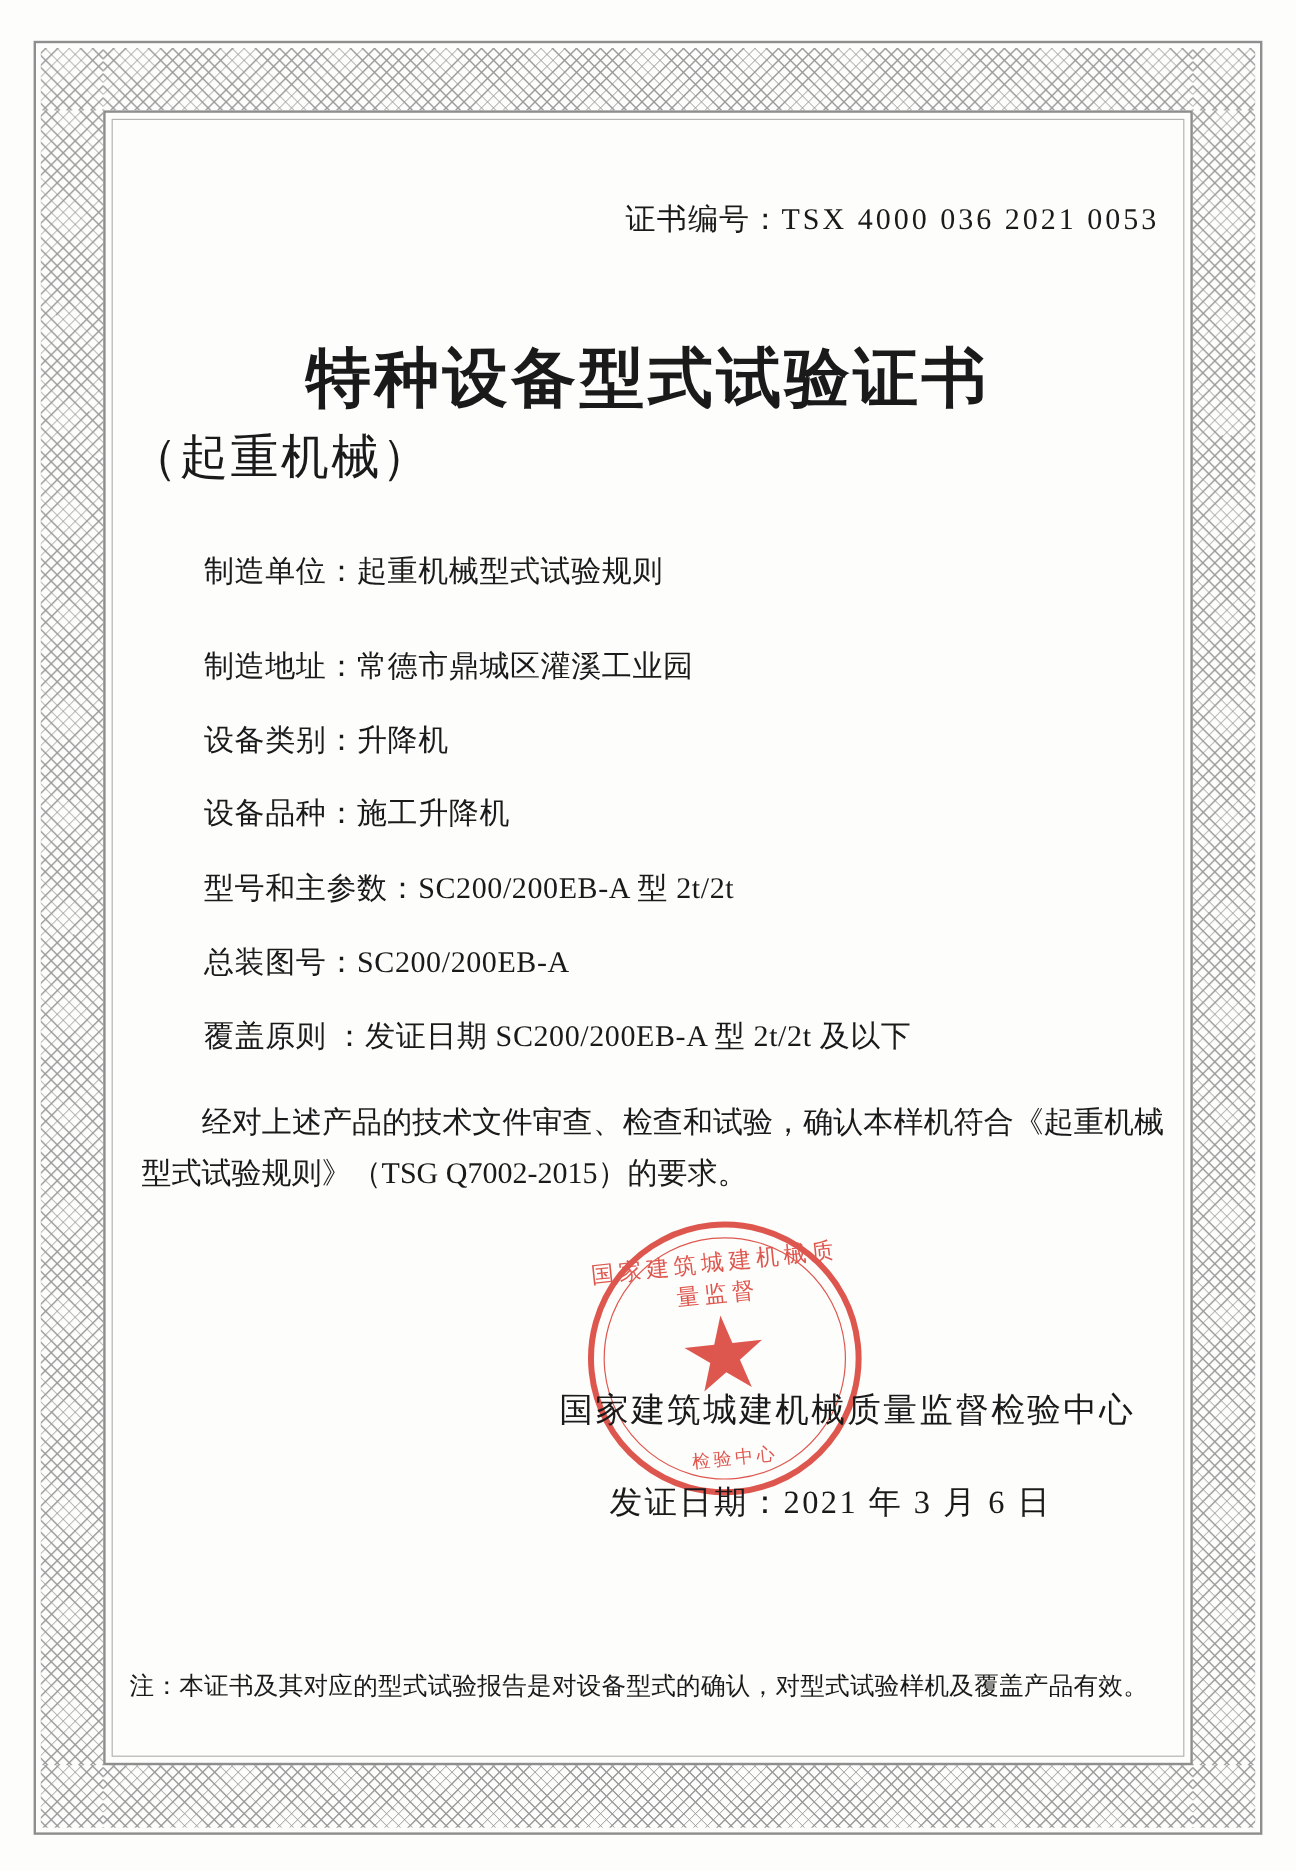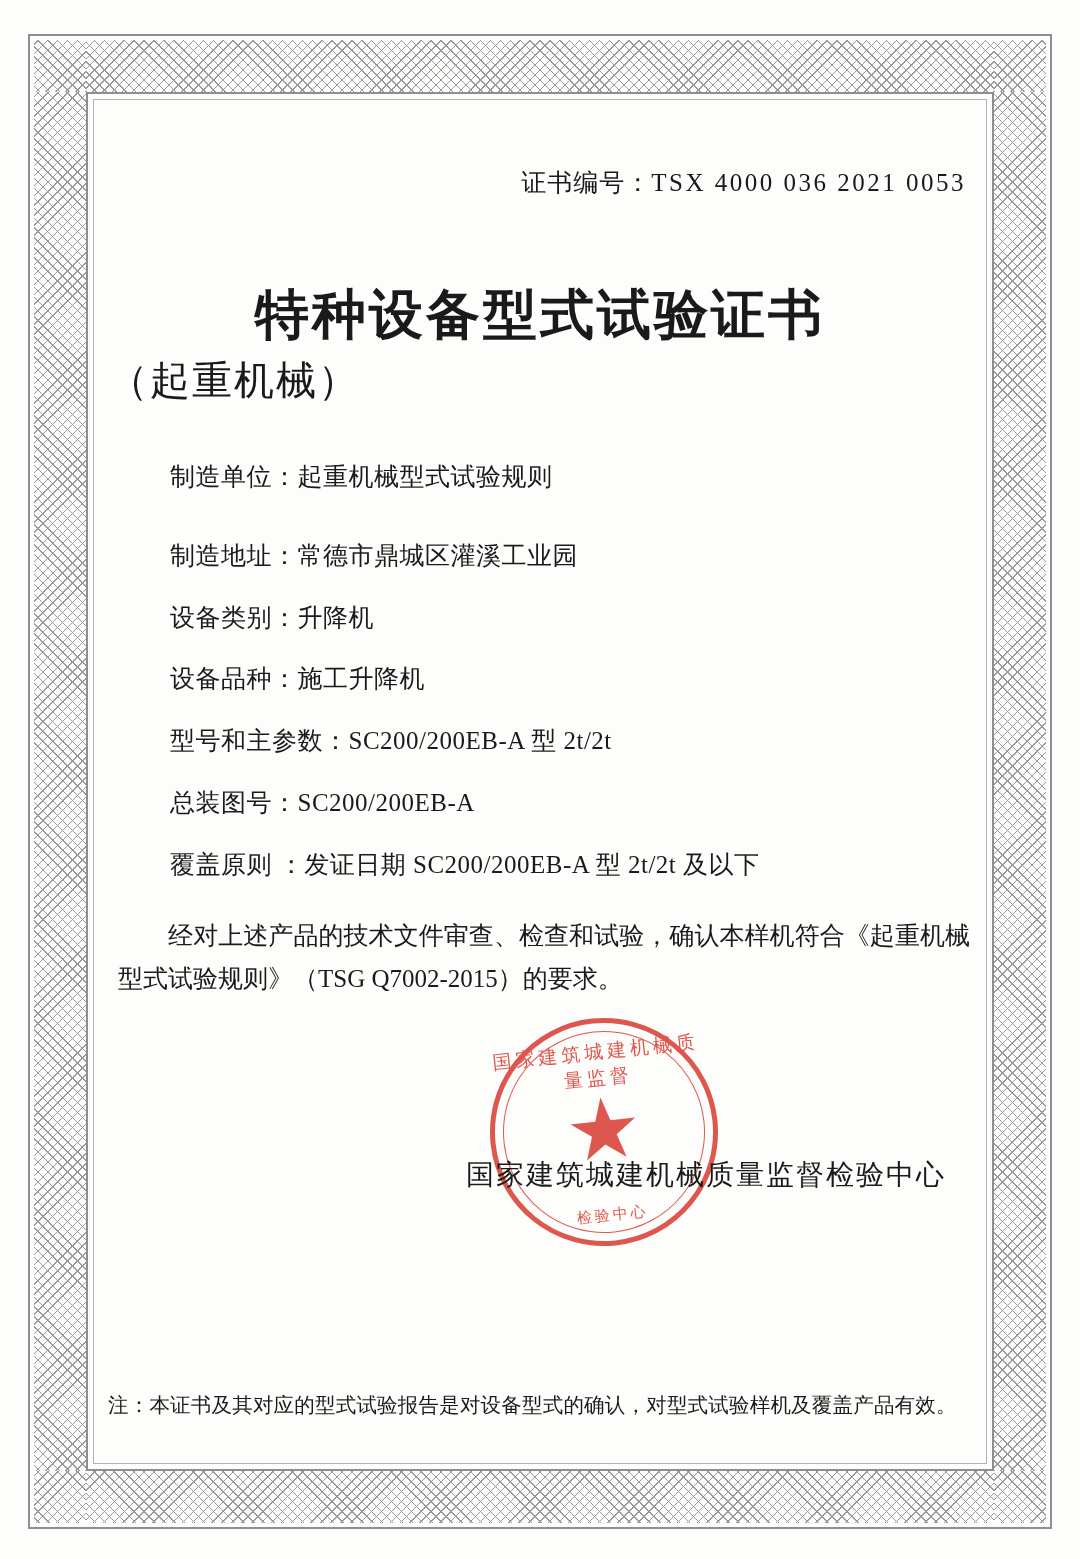--- a/index.html
+++ b/index.html
@@ -286,19 +286,22 @@
 
       <div class="seal">
         <div class="seal-inner-ring"></div>
         <div class="seal-text-top">国家建筑城建机械质量监督</div>
         <div class="seal-star">★</div>
         <div class="seal-text-bottom">检验中心</div>
       </div>
 
       <div class="issuer">国家建筑城建机械质量监督检验中心</div>
 
+      <div class="issue-date">
+        <span>发证日期：</span><span>2021 年 3 月 6 日</span>
+      </div>
 
     </div>
 
     <div class="footnote">注：本证书及其对应的型式试验报告是对设备型式的确认，对型式试验样机及覆盖产品有效。</div>
 
   </div>
 </div>
 
 </body></html>

